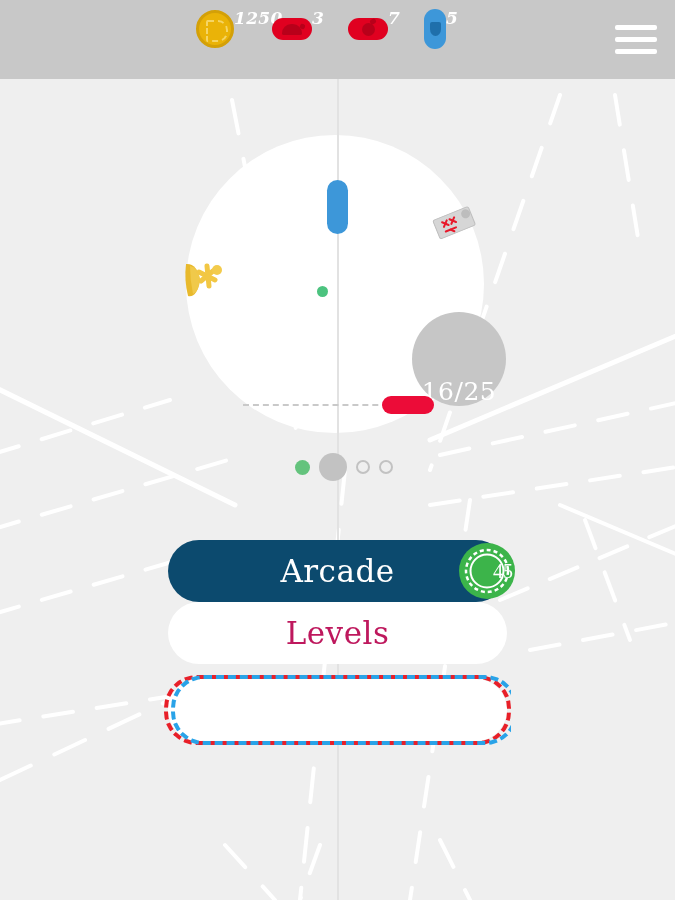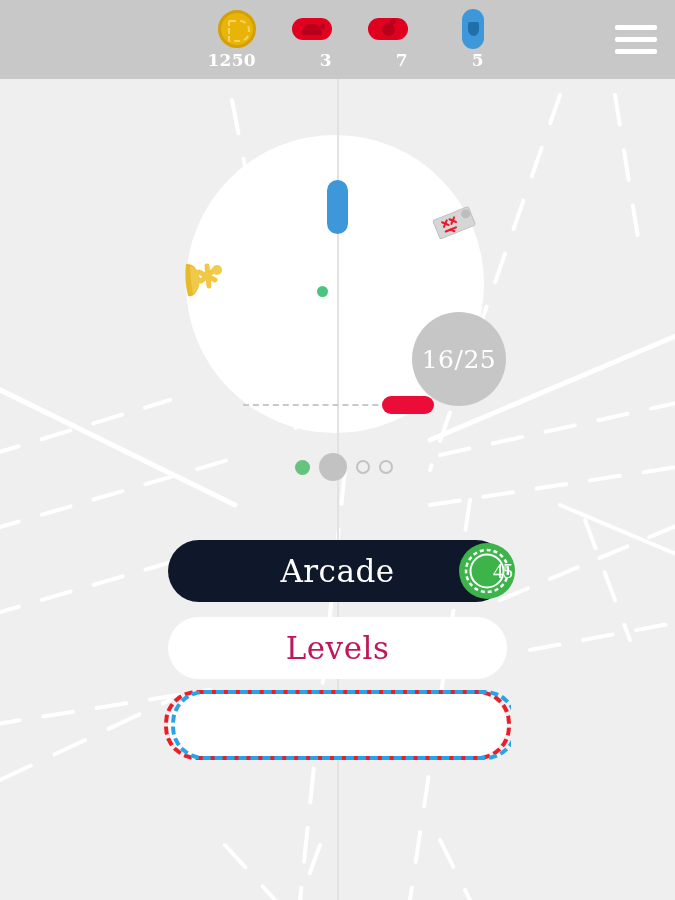--- a/index.html
+++ b/index.html
@@ -40,23 +40,23 @@
     left:190px; top:0;
     width:300px; height:79px;
     display:flex;
     align-items:flex-start;
     justify-content:space-between;
     padding:8px 6px 0 6px;
   }
 
   .hud-item {
     display:flex;
-    flex-direction:column;
-    align-items:flex-end;
+    align-items:flex-start;
     width:60px;
+    font-style:italic;
   }
 
   .hud-icon-wrap {
     height:42px;
     display:flex;
     align-items:center;
     justify-content:center;
   }
 
   .hud-count {
@@ -219,21 +219,21 @@
     z-index:22;
   }
 
   #score-bubble {
     position:absolute;
     left:412px; top:312px;
     width:94px; height:94px;
     border-radius:50%;
     background:#c6c6c6;
     display:flex;
-    align-items:center;
+    align-items:flex-end;
     justify-content:center;
     z-index:21;
   }
   #score-bubble span {
     font-family:"DejaVu Serif", serif;
     font-size:25px;
     color:#ffffff;
     letter-spacing:0.5px;
   }
 
@@ -302,22 +302,21 @@
   }
   .mbtn-label {
     font-family:"DejaVu Serif", serif;
     font-size:31px;
     letter-spacing:0.5px;
     line-height:1;
   }
 
   #btn-arcade {
     width:339px;
-    background:#0f172a;
-    margin-bottom:15px;
+    background:#0c4a6e;
   }
   #btn-arcade .mbtn-label { color:#ffffff; }
 
   #badge-arcade {
     position:absolute;
     right:-9px; top:50%;
     transform:translateY(-50%);
     width:58px; height:58px;
   }
   #badge-arcade .badge-num {

